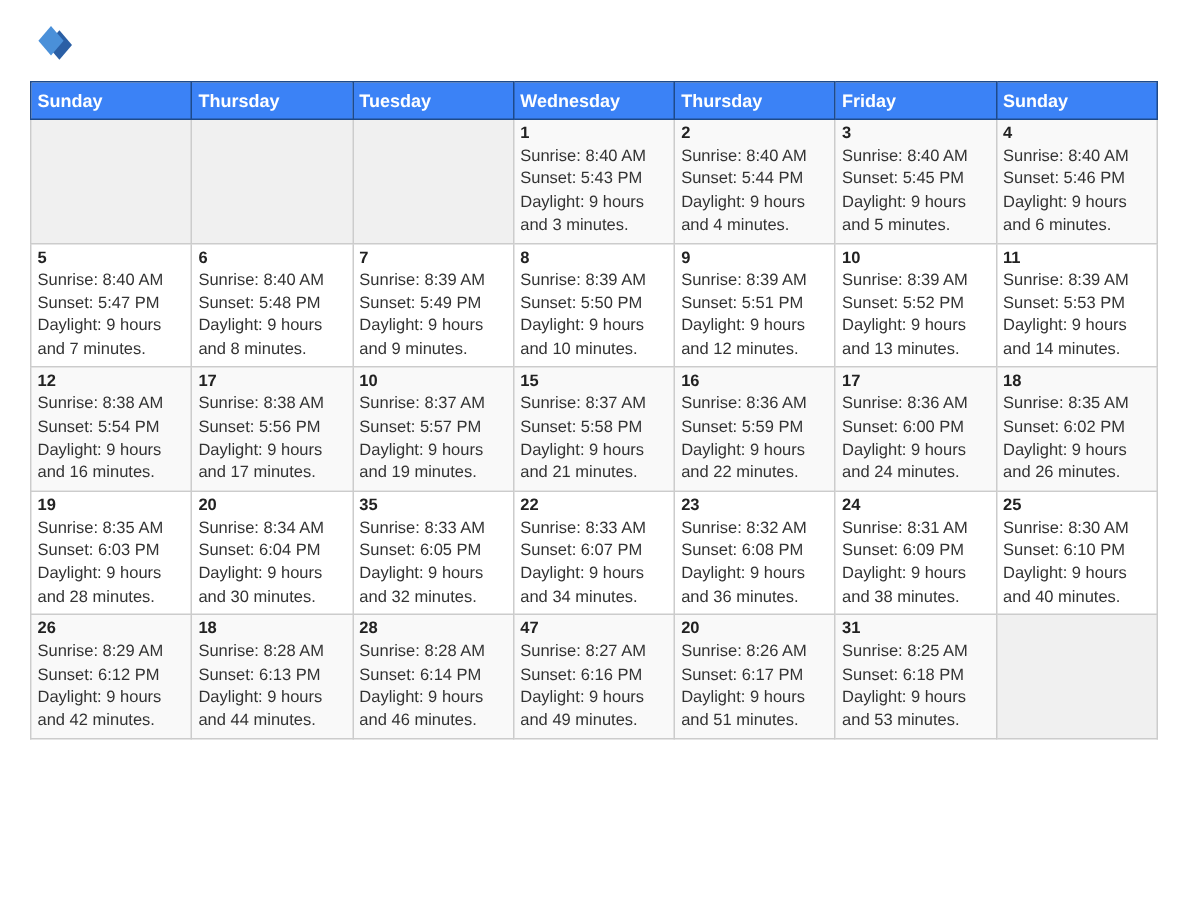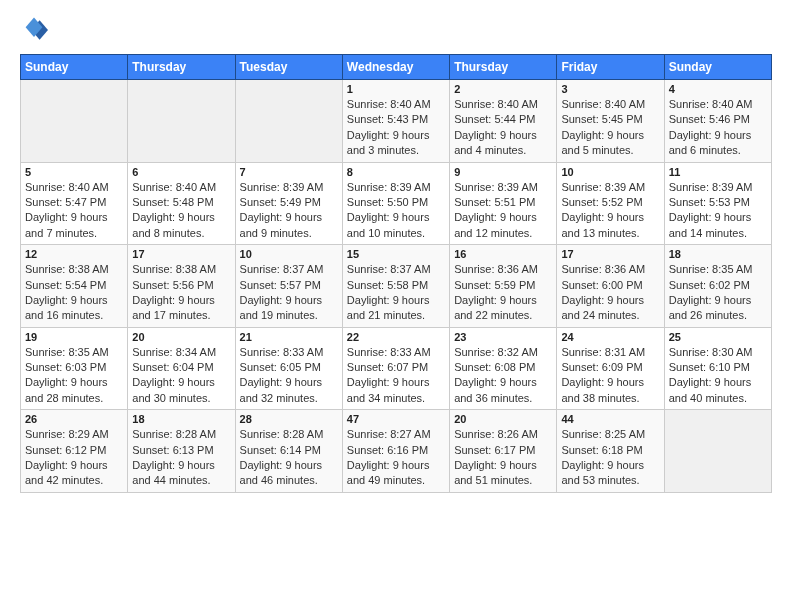--- a/index.html
+++ b/index.html
@@ -221,21 +221,21 @@
         <tr>
           <td>
             <span class="day-num">19</span>
             <div class="day-info">Sunrise: 8:35 AM<br>Sunset: 6:03 PM<br>Daylight: 9 hours and 28 minutes.</div>
           </td>
           <td>
             <span class="day-num">20</span>
             <div class="day-info">Sunrise: 8:34 AM<br>Sunset: 6:04 PM<br>Daylight: 9 hours and 30 minutes.</div>
           </td>
           <td>
-            <span class="day-num">21</span>
+            <span class="day-num">35</span>
             <div class="day-info">Sunrise: 8:33 AM<br>Sunset: 6:05 PM<br>Daylight: 9 hours and 32 minutes.</div>
           </td>
           <td>
             <span class="day-num">22</span>
             <div class="day-info">Sunrise: 8:33 AM<br>Sunset: 6:07 PM<br>Daylight: 9 hours and 34 minutes.</div>
           </td>
           <td>
             <span class="day-num">23</span>
             <div class="day-info">Sunrise: 8:32 AM<br>Sunset: 6:08 PM<br>Daylight: 9 hours and 36 minutes.</div>
           </td>
@@ -263,20 +263,20 @@
           </td>
           <td>
             <span class="day-num">47</span>
             <div class="day-info">Sunrise: 8:27 AM<br>Sunset: 6:16 PM<br>Daylight: 9 hours and 49 minutes.</div>
           </td>
           <td>
             <span class="day-num">20</span>
             <div class="day-info">Sunrise: 8:26 AM<br>Sunset: 6:17 PM<br>Daylight: 9 hours and 51 minutes.</div>
           </td>
           <td>
-            <span class="day-num">44</span>
+            <span class="day-num">31</span>
             <div class="day-info">Sunrise: 8:25 AM<br>Sunset: 6:18 PM<br>Daylight: 9 hours and 53 minutes.</div>
           </td>
           <td class="empty-cell"></td>
         </tr>
       </tbody>
   </table>
 </div>
 
 </body></html>

